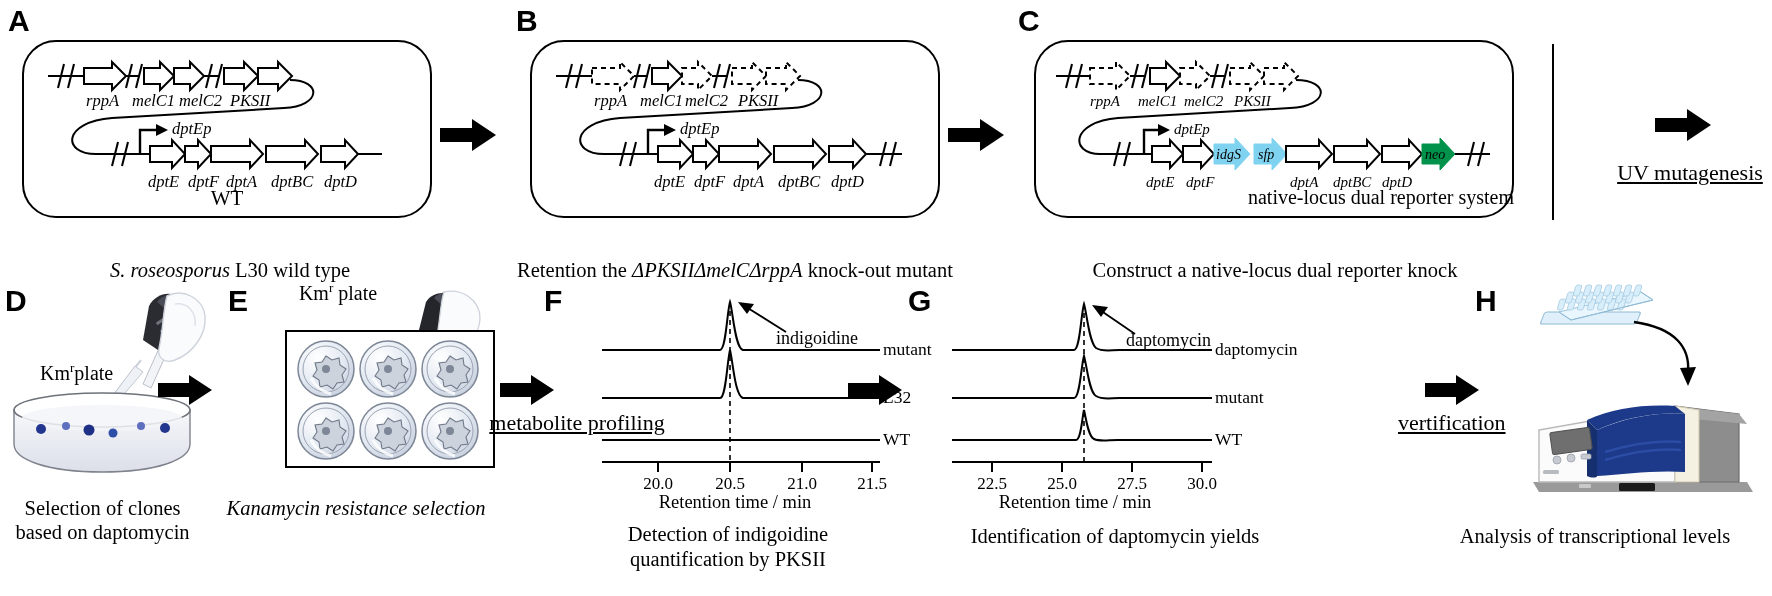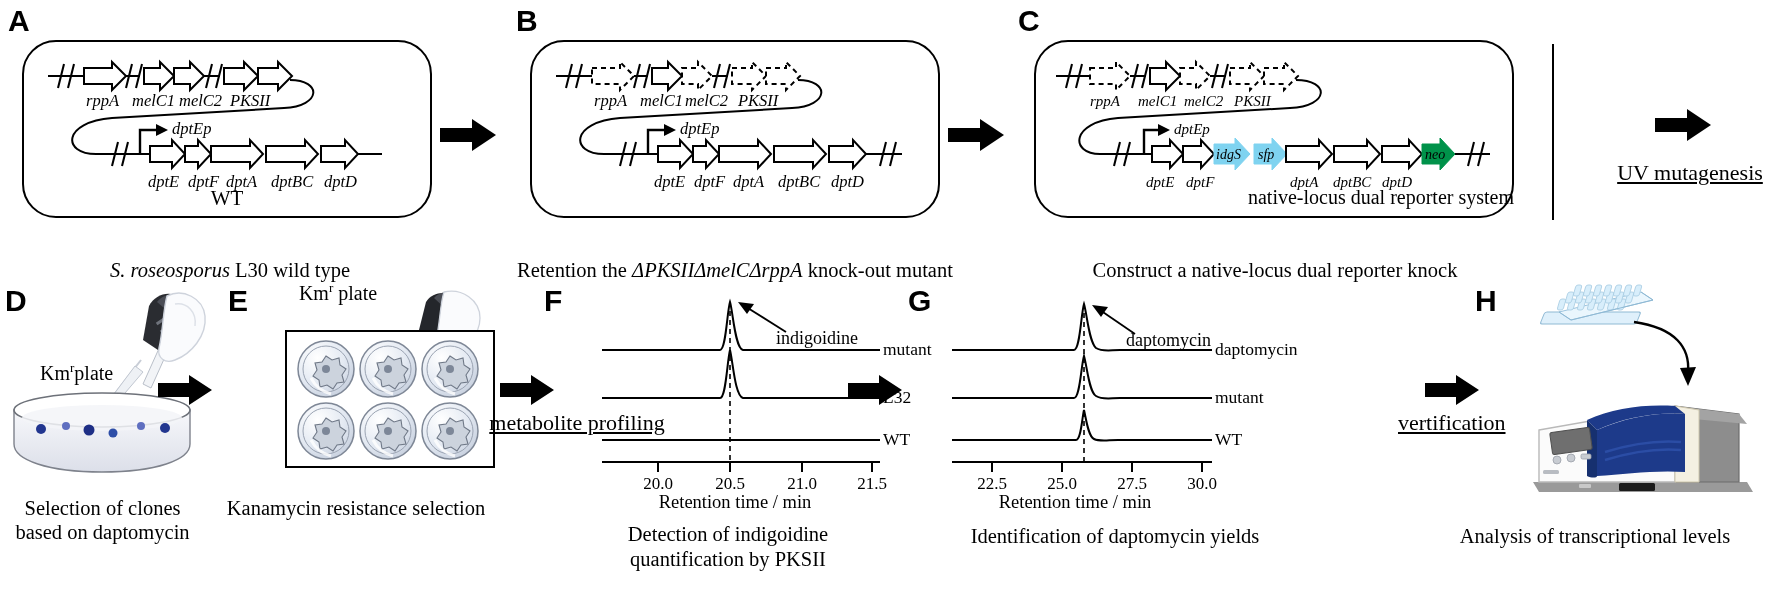--- a/index.html
+++ b/index.html
@@ -342,21 +342,21 @@
       <g transform="translate(136,72)">
         <circle cx="29" cy="29" r="28" fill="url(#dg)" stroke="#7e8796" stroke-width="1.5"></circle>
         <circle cx="29" cy="29" r="23" fill="none" stroke="#9aa3b2" stroke-width="1"></circle>
         <path d="M29,16 l6,4 l7,-2 l1,7 l6,4 l-4,6 l2,7 l-7,1 l-4,6 l-6,-4 l-7,2 l-1,-7 l-6,-4 l4,-6 l-2,-7 l7,-1 z" fill="#ccd3dd" stroke="#6f7887" stroke-width="1.1"></path>
         <circle cx="29" cy="29" r="4" fill="#7d8798"></circle>
         <path d="M14,38 C18,46 26,52 34,54" fill="none" stroke="#ffffff" stroke-width="3" opacity="0.8"></path>
       </g>
     </g>
   </svg>
 
-  <div class="cap" style="left:196px;top:496px;width:320px;">Kanamycin resistance selection</div>
+  <div class="cap" style="left:196px;top:496px;width:320px;font-style:italic;">Kanamycin resistance selection</div>
 
   <svg class="blackarrow" style="left:500px;top:374px;" width="56" height="32" viewBox="0 0 56 32">
     <path d="M0,9 L31,9 L31,1 L54,16 L31,31 L31,23 L0,23 Z" fill="#000"></path>
   </svg>
   <div class="steplabel" style="left:487px;top:410px;width:180px;text-align:center;">metabolite profiling</div>
 
   <div class="panel-letter" style="left:544px;top:286px;">F</div>
 
   <svg style="position:absolute;left:580px;top:290px;" width="330" height="210" viewBox="0 0 330 210">
 

